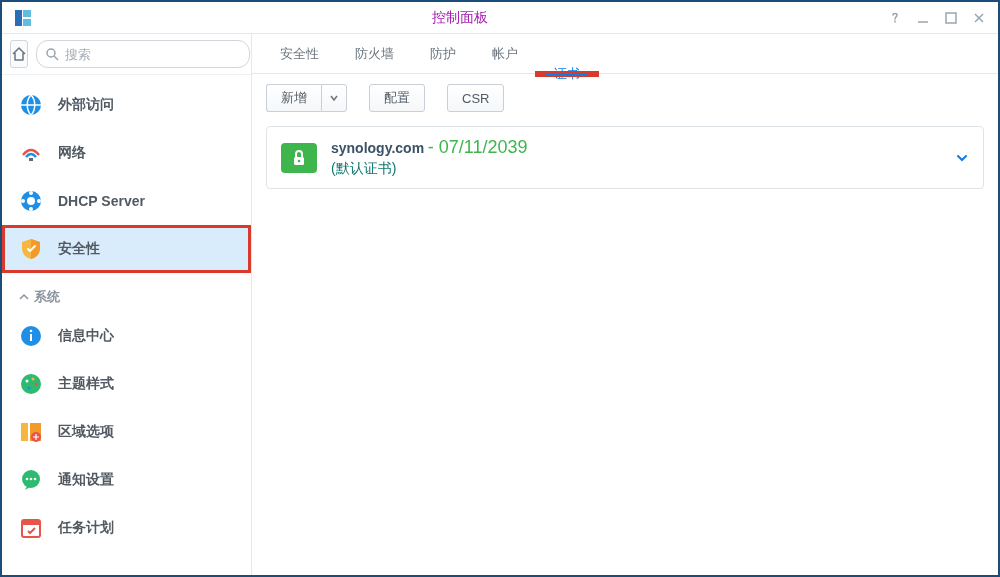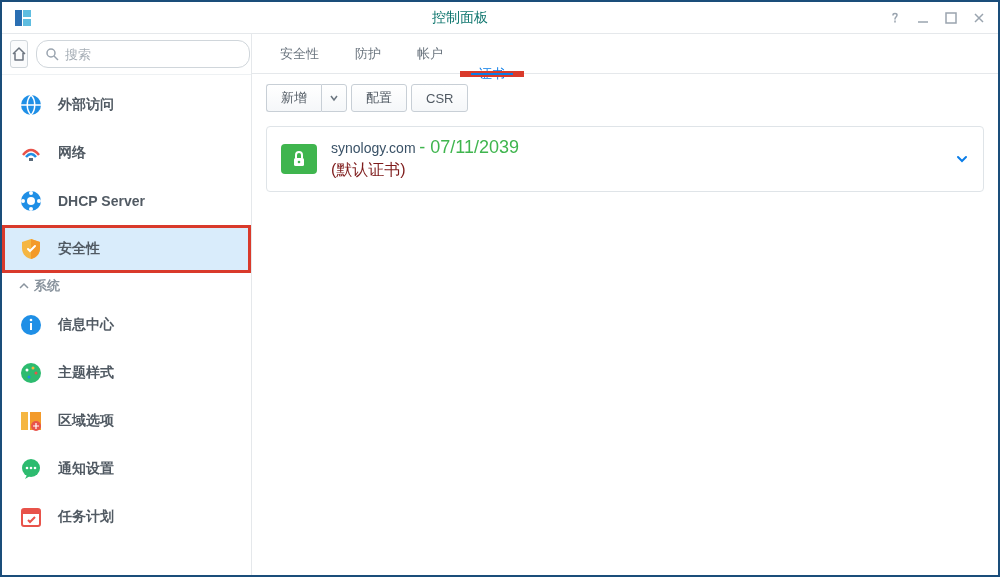--- a/index.html
+++ b/index.html
@@ -21,21 +21,21 @@
   background: #fff;
   border-bottom: 1px solid #e5e8eb;
   display: flex; align-items: center;
   padding: 0 12px;
 }
 .titlebar-icon { display:inline-flex; align-items:center; }
 .titlebar-title {
   flex: 1;
   text-align: center;
   font-size: 14px;
-  color: #0f766e;
+  color: #a21caf;
   font-weight: 500;
 }
 .titlebar-controls { display: flex; gap: 14px; align-items: center; color: #9aa4af; }
 .titlebar-controls span { cursor: pointer; font-size: 16px; line-height:1; display:inline-flex; }
 
 .body { flex:1; display:flex; min-height:0; }
 .sidebar {
   width: 250px;
   border-right: 1px solid #e5e8eb;
   display: flex; flex-direction: column;
@@ -87,21 +87,21 @@
   outline: 3px solid #d93a2b;
   outline-offset: -3px;
 }
 .side-item .icon-wrap {
   width: 26px; height: 26px; margin-right: 14px;
   display:inline-flex; align-items:center; justify-content:center;
 }
 
 .side-group {
   display:flex; align-items:center;
-  padding: 4px 16px 6px;
+  padding: 15px 16px 6px;
   color: #8a949e; font-size: 13px;
   cursor: pointer;
 }
 .side-group .caret { width: 16px; display:inline-flex; }
 
 .main { flex:1; display:flex; flex-direction:column; min-width:0; }
 .tabs {
   display:flex;
   border-bottom: 1px solid #e5e8eb;
   padding: 0 10px;
@@ -124,21 +124,21 @@
   position: absolute;
   left: 10px; right: 10px; bottom: -1px;
   height: 2px; background: #0a7de8;
 }
 .tab.highlight-box {
   outline: 3px solid #d93a2b;
   outline-offset: -2px;
 }
 
 .toolbar {
-  display:flex; align-items:center; gap: 4px;
+  display:flex; align-items:center; gap: 22px;
   padding: 10px 14px;
 }
 .btn-group { display:flex; }
 .btn {
   border: 1px solid #c8cfd6;
   background: linear-gradient(#ffffff,#f5f7f9);
   color: #515a63;
   font-size: 13px;
   height: 28px;
   padding: 0 14px;
@@ -159,23 +159,23 @@
 }
 .lock-badge {
   width: 36px; height: 30px;
   background: #3fb54e;
   border-radius: 4px;
   display:inline-flex; align-items:center; justify-content:center;
   margin-right: 14px;
   flex-shrink:0;
 }
 .cert-texts { flex:1; }
-.cert-line1 .domain { font-weight: normal; color: #3a5267; font-size: 14px; }
+.cert-line1 .domain { font-weight: bold; color: #3a5267; font-size: 14px; }
 .cert-line1 .exp   { color: #3fb54e; font-size: 18px; }
-.cert-line2 { color: #7f1d1d; font-size: 16px; margin-top: 2px; }
+.cert-line2 { color: #0f766e; font-size: 14px; margin-top: 2px; }
 .chevron { color: #0a7de8; font-size: 14px; margin-left: 8px; display:inline-flex; }
 
 
 svg { display:block; }
 </style>
 </head>
 <body>
 
 <div class="window">
 
@@ -351,20 +351,23 @@
 
       </div>
     </div>
 
     <div class="main">
       <div class="tabs">
         <div class="tab">
             <span>安全性</span>
           </div>
         <div class="tab">
+            <span>防火墙</span>
+          </div>
+        <div class="tab">
             <span>防护</span>
           </div>
         <div class="tab">
             <span>帐户</span>
           </div>
         <div class="tab active highlight-box">
             <span>证书</span>
           </div>
       </div>
 

